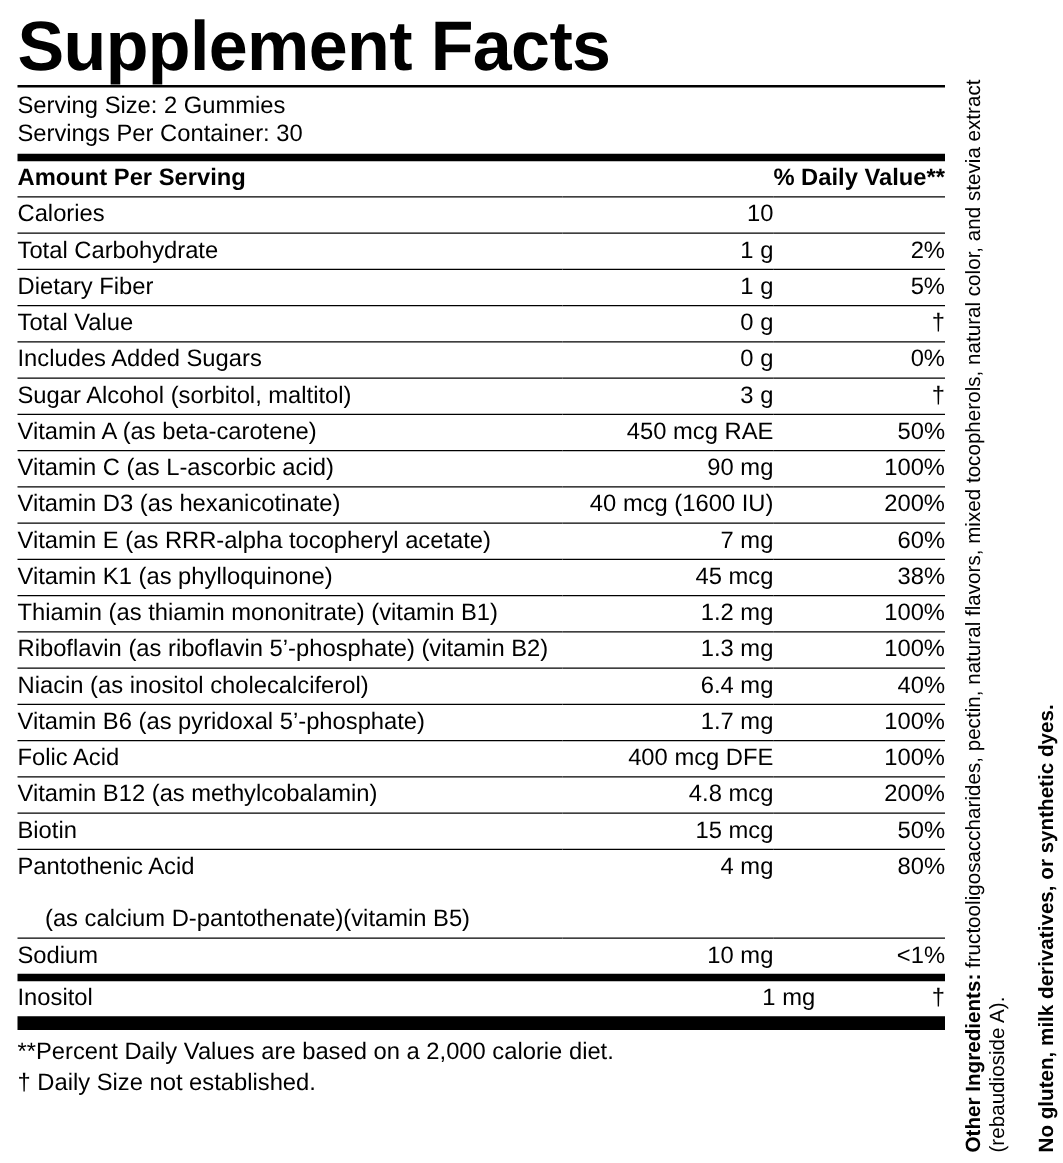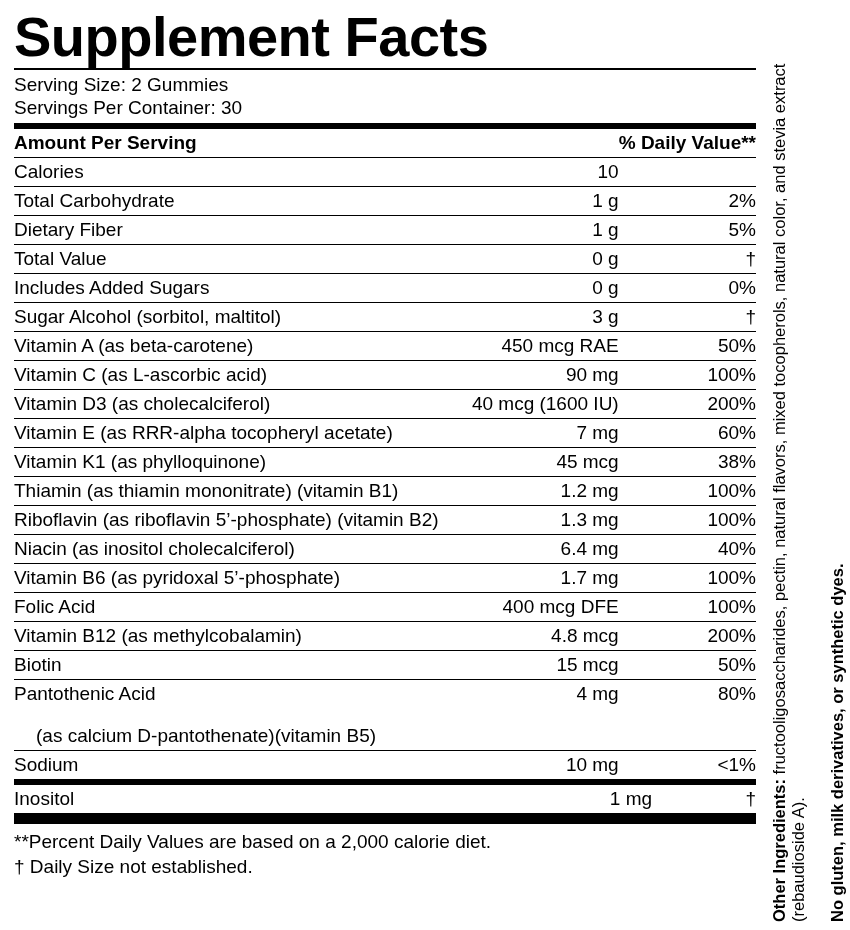--- a/index.html
+++ b/index.html
@@ -161,21 +161,21 @@
           <td class="c-name">Vitamin A (as beta-carotene)</td>
           <td class="c-amt">450 mcg RAE</td>
           <td class="c-dv">50%</td>
         </tr>
         <tr class="row-line">
           <td class="c-name">Vitamin C (as L-ascorbic acid)</td>
           <td class="c-amt">90 mg</td>
           <td class="c-dv">100%</td>
         </tr>
         <tr class="row-line">
-          <td class="c-name">Vitamin D3 (as cholecalciferol)</td>
+          <td class="c-name">Vitamin D3 (as hexanicotinate)</td>
           <td class="c-amt">40 mcg (1600 IU)</td>
           <td class="c-dv">200%</td>
         </tr>
         <tr class="row-line">
           <td class="c-name">Vitamin E (as RRR-alpha tocopheryl acetate)</td>
           <td class="c-amt">7 mg</td>
           <td class="c-dv">60%</td>
         </tr>
         <tr class="row-line">
           <td class="c-name">Vitamin K1 (as phylloquinone)</td>

